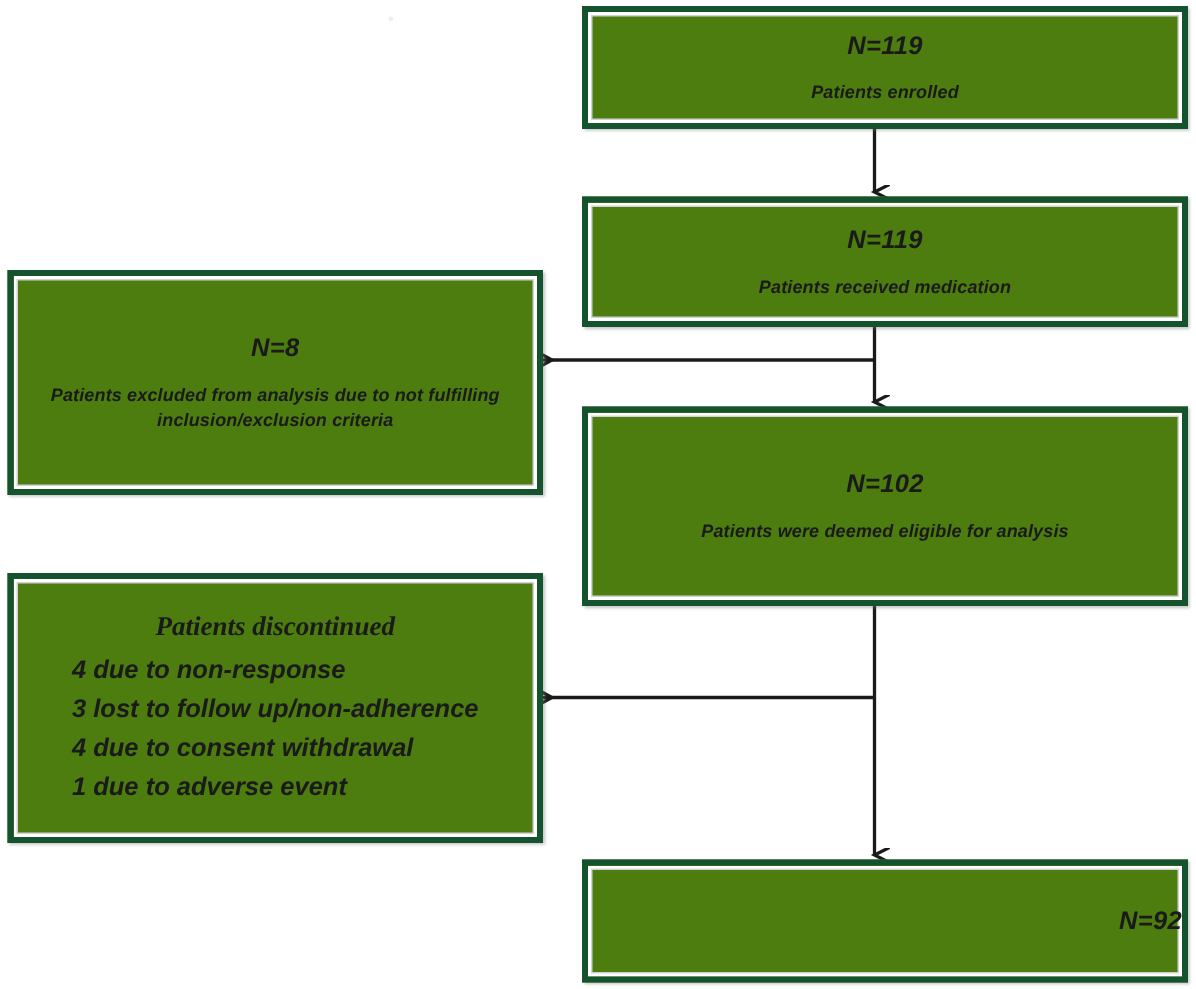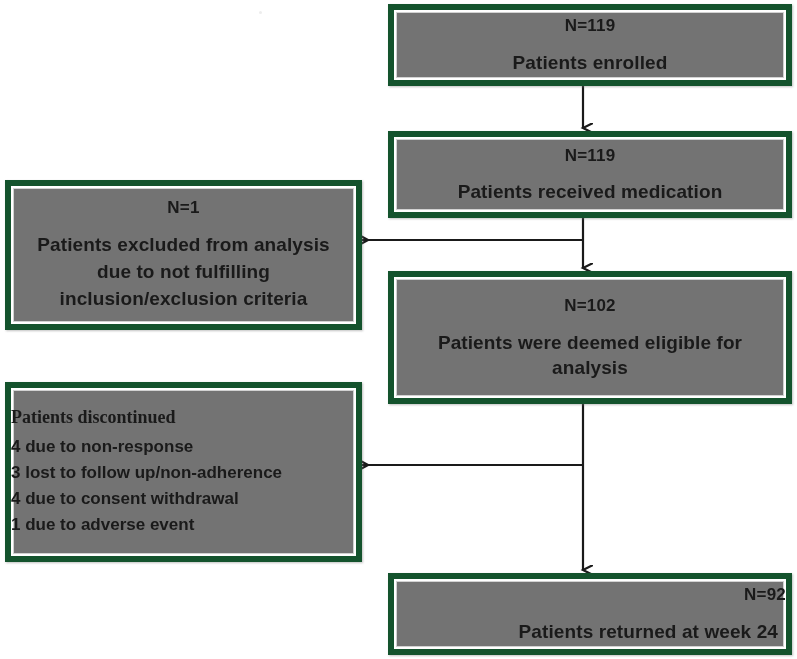--- a/index.html
+++ b/index.html
@@ -21,52 +21,53 @@
     position: absolute;
     left: 0;
     top: 0;
     width: 797px;
     height: 659px;
     pointer-events: none;
   }
   .node {
     position: absolute;
     box-sizing: border-box;
-    background: #737373;
-    border: 6px solid #14532d;
+    background: #4d7c0f;
+    border: 4px solid #14532d;
     box-shadow: inset 0 0 0 2px #ffffff,
                 inset 0 0 0 3px #d2d2d2,
                 1px 1px 2px rgba(120,120,120,0.45);
     display: flex;
     flex-direction: column;
     align-items: center;
     justify-content: center;
     color: #1a1a1a;
     text-align: center;
     line-height: 1.32;
     z-index: 2;
+    font-style: italic;
   }
   .node .count {
     font-weight: bold;
     font-size: 17px;
     letter-spacing: 0.2px;
   }
   .node .desc {
     font-weight: bold;
-    font-size: 19px;
+    font-size: 12px;
     letter-spacing: 0.1px;
     padding: 0 8px;
     margin-top: 12px;
   }
   .node.multiline .desc {
     line-height: 1.42;
   }
   
   .node.listbox {
-    align-items: flex-start;
+    align-items: center;
     justify-content: center;
     padding: 8px 0 8px 0;
   }
   .list-heading {
     font-family: "Liberation Serif", serif;
     font-weight: bold;
     font-size: 18px;
     text-align: center;
     margin-bottom: 4px;
   }
@@ -123,37 +124,36 @@
     <div class="count">N=119</div>
     <div class="desc">Patients enrolled</div>
   </div>
 
   <div class="node" style="left:388px; top:131px; width:404px; height:87px;">
     <div class="count">N=119</div>
     <div class="desc">Patients received medication</div>
   </div>
 
   <div class="node multiline" style="left:5px; top:180px; width:357px; height:150px;">
-    <div class="count">N=1</div>
+    <div class="count">N=8</div>
     <div class="desc">Patients excluded from analysis due to not fulfilling inclusion/exclusion criteria</div>
   </div>
 
   <div class="node" style="left:388px; top:271px; width:404px; height:133px;">
     <div class="count">N=102</div>
     <div class="desc">Patients were deemed eligible for analysis</div>
   </div>
 
   <div class="node listbox" style="left:5px; top:382px; width:357px; height:180px;">
     <div class="list-heading">Patients discontinued</div>
     <div class="list-items">
       <div class="li">4 due to non-response</div>
       <div class="li">3 lost to follow up/non-adherence</div>
       <div class="li">4 due to consent withdrawal</div>
       <div class="li">1 due to adverse event</div>
     </div>
   </div>
 
   <div class="node" style="left:388px; top:573px; width:404px; height:82px;align-items:flex-end;">
     <div class="count">N=92</div>
-    <div class="desc">Patients returned at week 24</div>
   </div>
 
 </div>
 
 </body></html>

